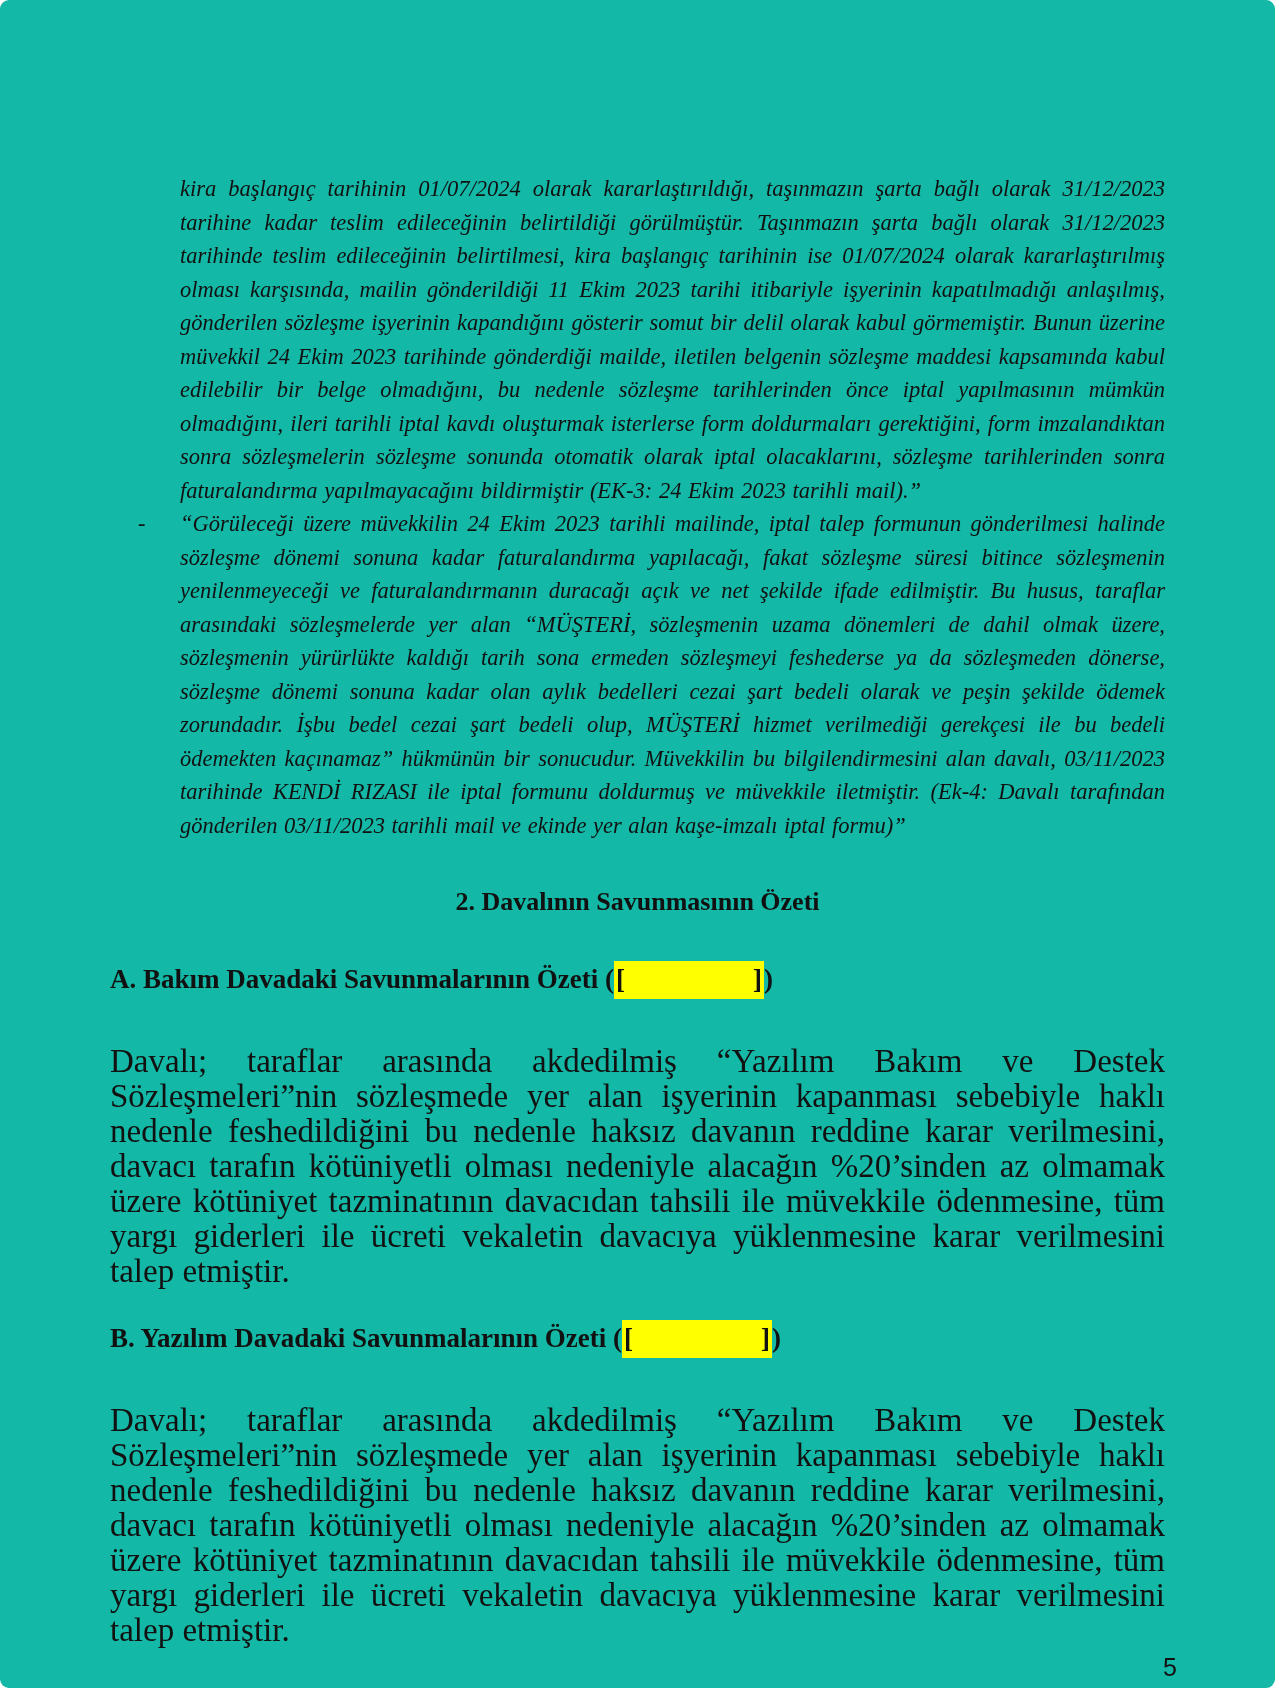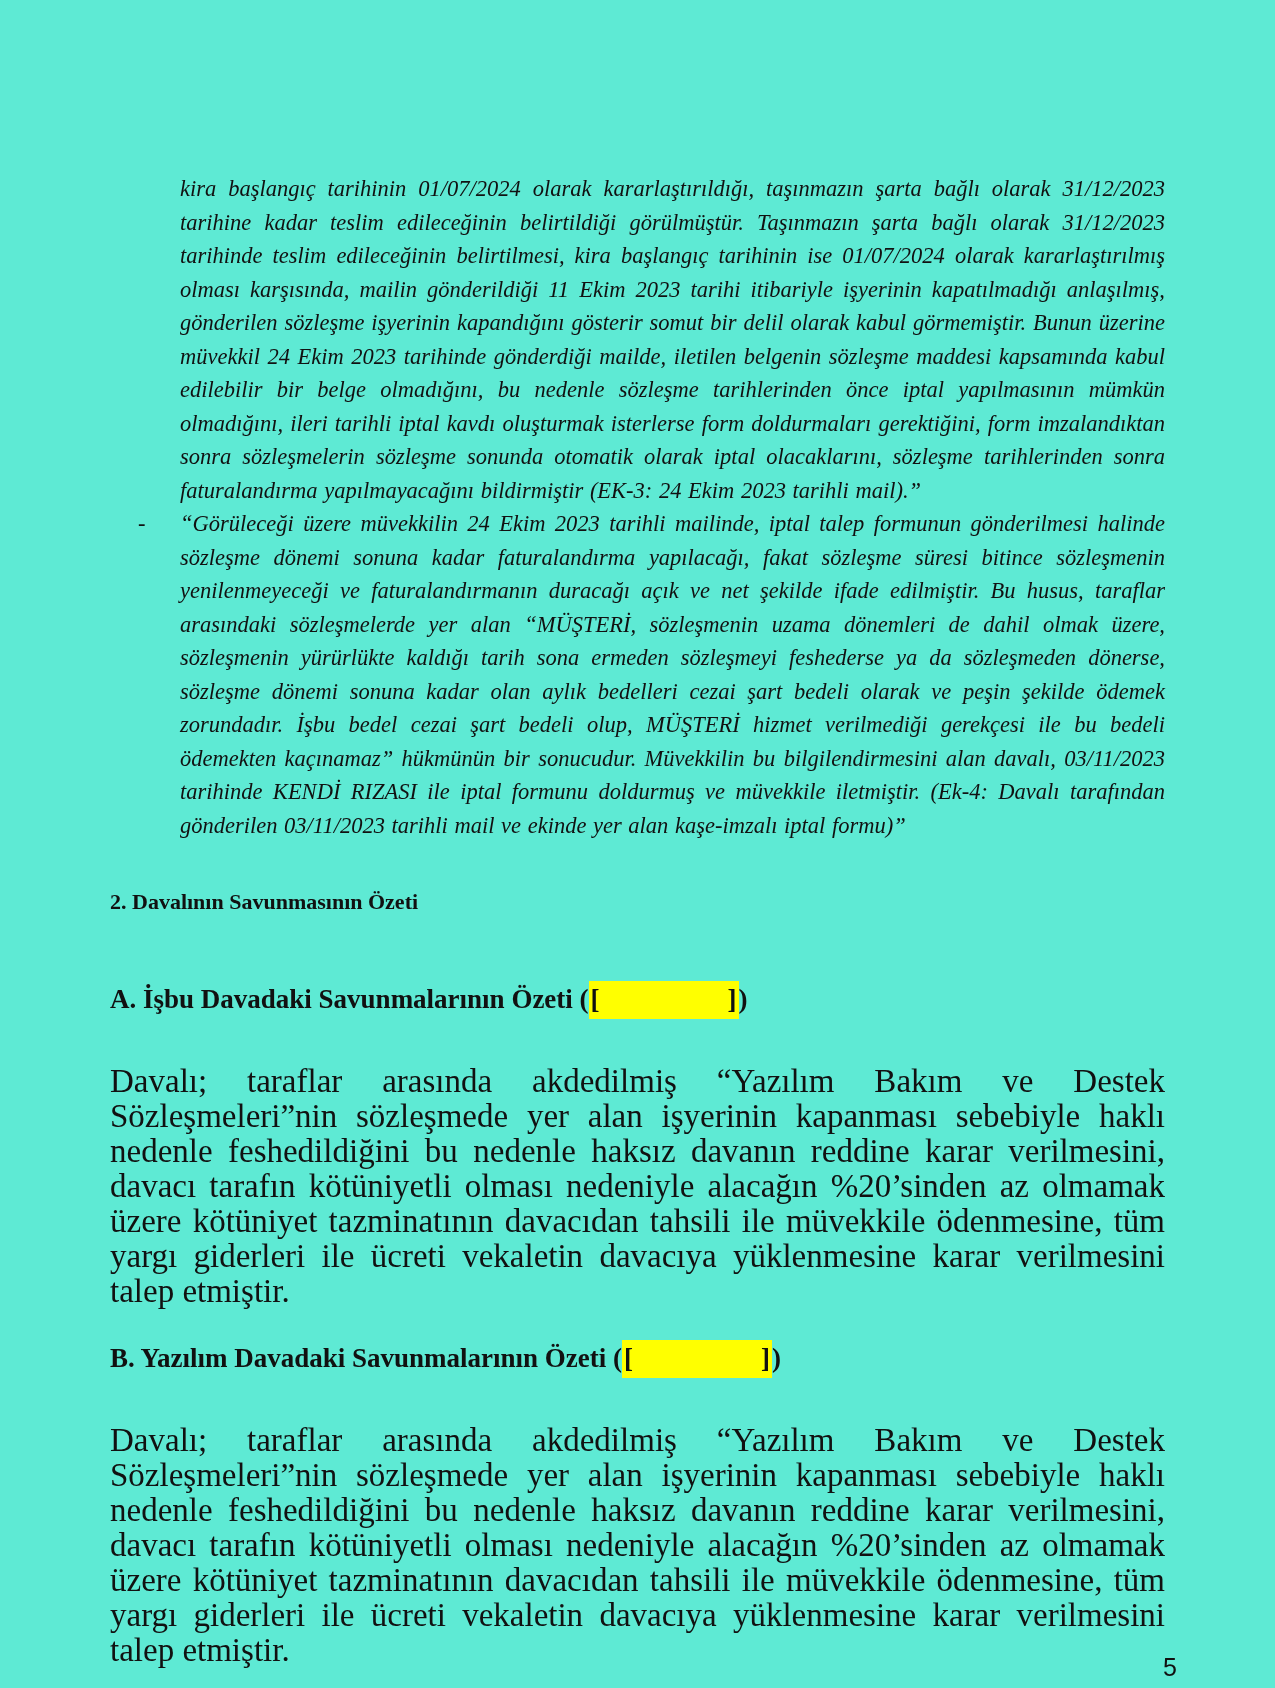--- a/index.html
+++ b/index.html
@@ -38,24 +38,25 @@
     word-spacing: 1px;
   }
   .quote .dash {
     position: absolute;
     left: -42px;
     top: 0;
     font-style: normal;
   }
   
   .h-num {
-    margin: 0 0 64px 0;
-    font-size: 22px;
+    margin: 0 0 44px 0;
+    font-size: 26px;
     line-height: 32px;
     font-weight: bold;
+    text-align: center;
   }
   .h-sub {
     margin: 0 0 48px 0;
     font-size: 27px;
     line-height: 34px;
     font-weight: bold;
   }
   .hl {
     padding: 3px 2px 5px 2px;
   }
@@ -91,31 +92,31 @@
     right: 98px;
     bottom: 6px;
     font-family: "Liberation Sans", "DejaVu Sans", sans-serif;
     font-size: 25px;
     color: #111111;
   }
 </style>
 </head>
 <body>
 
-<div class="page" style="background: #5eead4; color: rgb(17, 17, 17);">
+<div class="page" style="background: #14b8a6; color: rgb(17, 17, 17); border-radius: 9px;">
   <div class="content">
 
     <div class="quote-block">
       <p class="quote">kira başlangıç tarihinin 01/07/2024 olarak kararlaştırıldığı, taşınmazın şarta bağlı olarak 31/12/2023 tarihine kadar teslim edileceğinin belirtildiği görülmüştür. Taşınmazın şarta bağlı olarak 31/12/2023 tarihinde teslim edileceğinin belirtilmesi, kira başlangıç tarihinin ise 01/07/2024 olarak kararlaştırılmış olması karşısında, mailin gönderildiği 11 Ekim 2023 tarihi itibariyle işyerinin kapatılmadığı anlaşılmış, gönderilen sözleşme işyerinin kapandığını gösterir somut bir delil olarak kabul görmemiştir. Bunun üzerine müvekkil 24 Ekim 2023 tarihinde gönderdiği mailde, iletilen belgenin sözleşme maddesi kapsamında kabul edilebilir bir belge olmadığını, bu nedenle sözleşme tarihlerinden önce iptal yapılmasının mümkün olmadığını, ileri tarihli iptal kavdı oluşturmak isterlerse form doldurmaları gerektiğini, form imzalandıktan sonra sözleşmelerin sözleşme sonunda otomatik olarak iptal olacaklarını, sözleşme tarihlerinden sonra faturalandırma yapılmayacağını bildirmiştir (EK-3: 24 Ekim 2023 tarihli mail).”</p>
       <p class="quote"><span class="dash">-</span><span>“Görüleceği üzere müvekkilin 24 Ekim 2023 tarihli mailinde, iptal talep formunun gönderilmesi halinde sözleşme dönemi sonuna kadar faturalandırma yapılacağı, fakat sözleşme süresi bitince sözleşmenin yenilenmeyeceği ve faturalandırmanın duracağı açık ve net şekilde ifade edilmiştir. Bu husus, taraflar arasındaki sözleşmelerde yer alan “MÜŞTERİ, sözleşmenin uzama dönemleri de dahil olmak üzere, sözleşmenin yürürlükte kaldığı tarih sona ermeden sözleşmeyi feshederse ya da sözleşmeden dönerse, sözleşme dönemi sonuna kadar olan aylık bedelleri cezai şart bedeli olarak ve peşin şekilde ödemek zorundadır. İşbu bedel cezai şart bedeli olup, MÜŞTERİ hizmet verilmediği gerekçesi ile bu bedeli ödemekten kaçınamaz” hükmünün bir sonucudur. Müvekkilin bu bilgilendirmesini alan davalı, 03/11/2023 tarihinde KENDİ RIZASI ile iptal formunu doldurmuş ve müvekkile iletmiştir. (Ek-4: Davalı tarafından gönderilen 03/11/2023 tarihli mail ve ekinde yer alan kaşe-imzalı iptal formu)”</span></p>
     </div>
 
     <h2 class="h-num">2. Davalının Savunmasının Özeti</h2>
 
-    <h3 class="h-sub sub-a"><span>A. İşbu Davadaki Savunmalarının Özeti (</span><span class="hl" style="background: rgb(255, 255, 0);"><span>[</span><span class="gap"></span><span>]</span></span><span>)</span></h3>
+    <h3 class="h-sub sub-a"><span>A. Bakım Davadaki Savunmalarının Özeti (</span><span class="hl" style="background: rgb(255, 255, 0);"><span>[</span><span class="gap"></span><span>]</span></span><span>)</span></h3>
 
     <p class="body-para para-a">Davalı; taraflar arasında akdedilmiş “Yazılım Bakım ve Destek Sözleşmeleri”nin sözleşmede yer alan işyerinin kapanması sebebiyle haklı nedenle feshedildiğini bu nedenle haksız davanın reddine karar verilmesini, davacı tarafın kötüniyetli olması nedeniyle alacağın %20’sinden az olmamak üzere kötüniyet tazminatının davacıdan tahsili ile müvekkile ödenmesine, tüm yargı giderleri ile ücreti vekaletin davacıya yüklenmesine karar verilmesini talep etmiştir.</p>
 
     <h3 class="h-sub sub-b"><span>B. Yazılım Davadaki Savunmalarının Özeti (</span><span class="hl" style="background: rgb(255, 255, 0);"><span>[</span><span class="gap"></span><span>]</span></span><span>)</span></h3>
 
     <p class="body-para para-b">Davalı; taraflar arasında akdedilmiş “Yazılım Bakım ve Destek Sözleşmeleri”nin sözleşmede yer alan işyerinin kapanması sebebiyle haklı nedenle feshedildiğini bu nedenle haksız davanın reddine karar verilmesini, davacı tarafın kötüniyetli olması nedeniyle alacağın %20’sinden az olmamak üzere kötüniyet tazminatının davacıdan tahsili ile müvekkile ödenmesine, tüm yargı giderleri ile ücreti vekaletin davacıya yüklenmesine karar verilmesini talep etmiştir.</p>
 
     <p class="footer-line">Davalı yargılama boyunca yukarıdaki taleplerini -özetle- şu gerekçelere dayandırmıştır;</p>
 
   </div>

